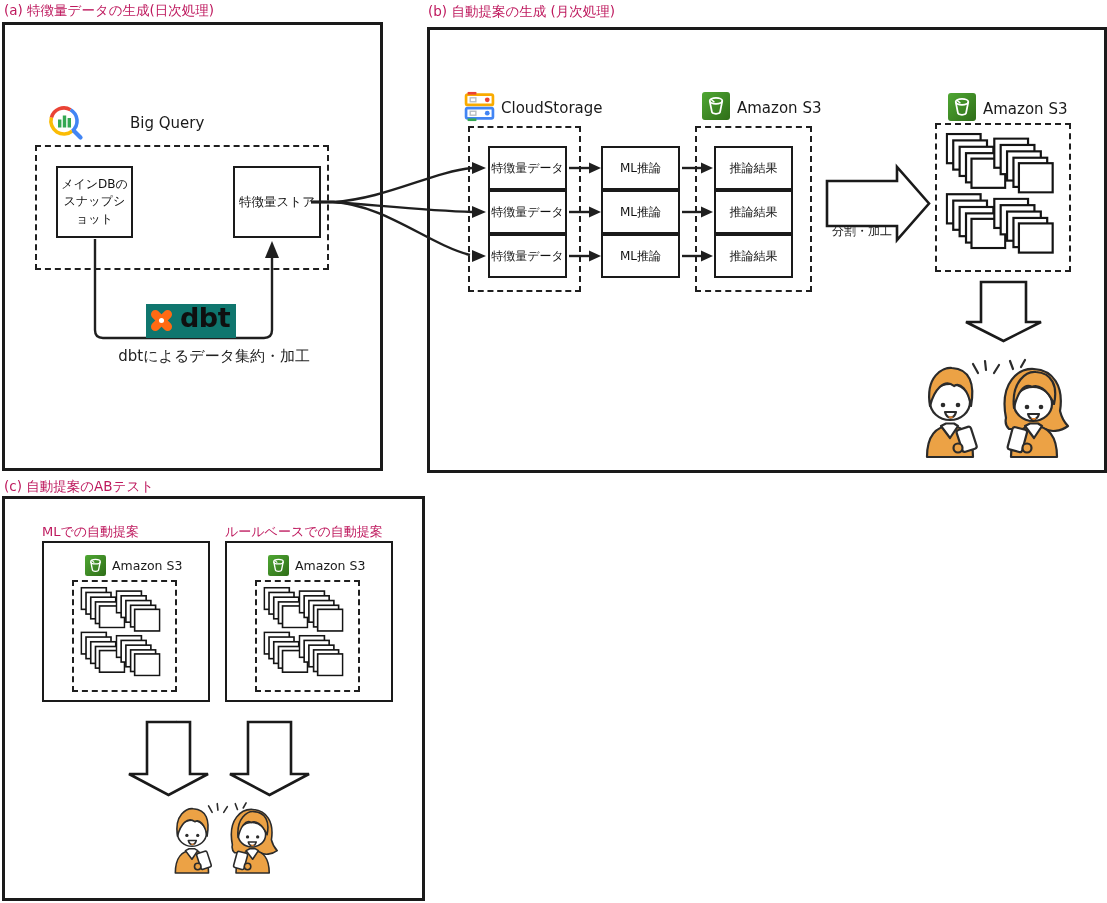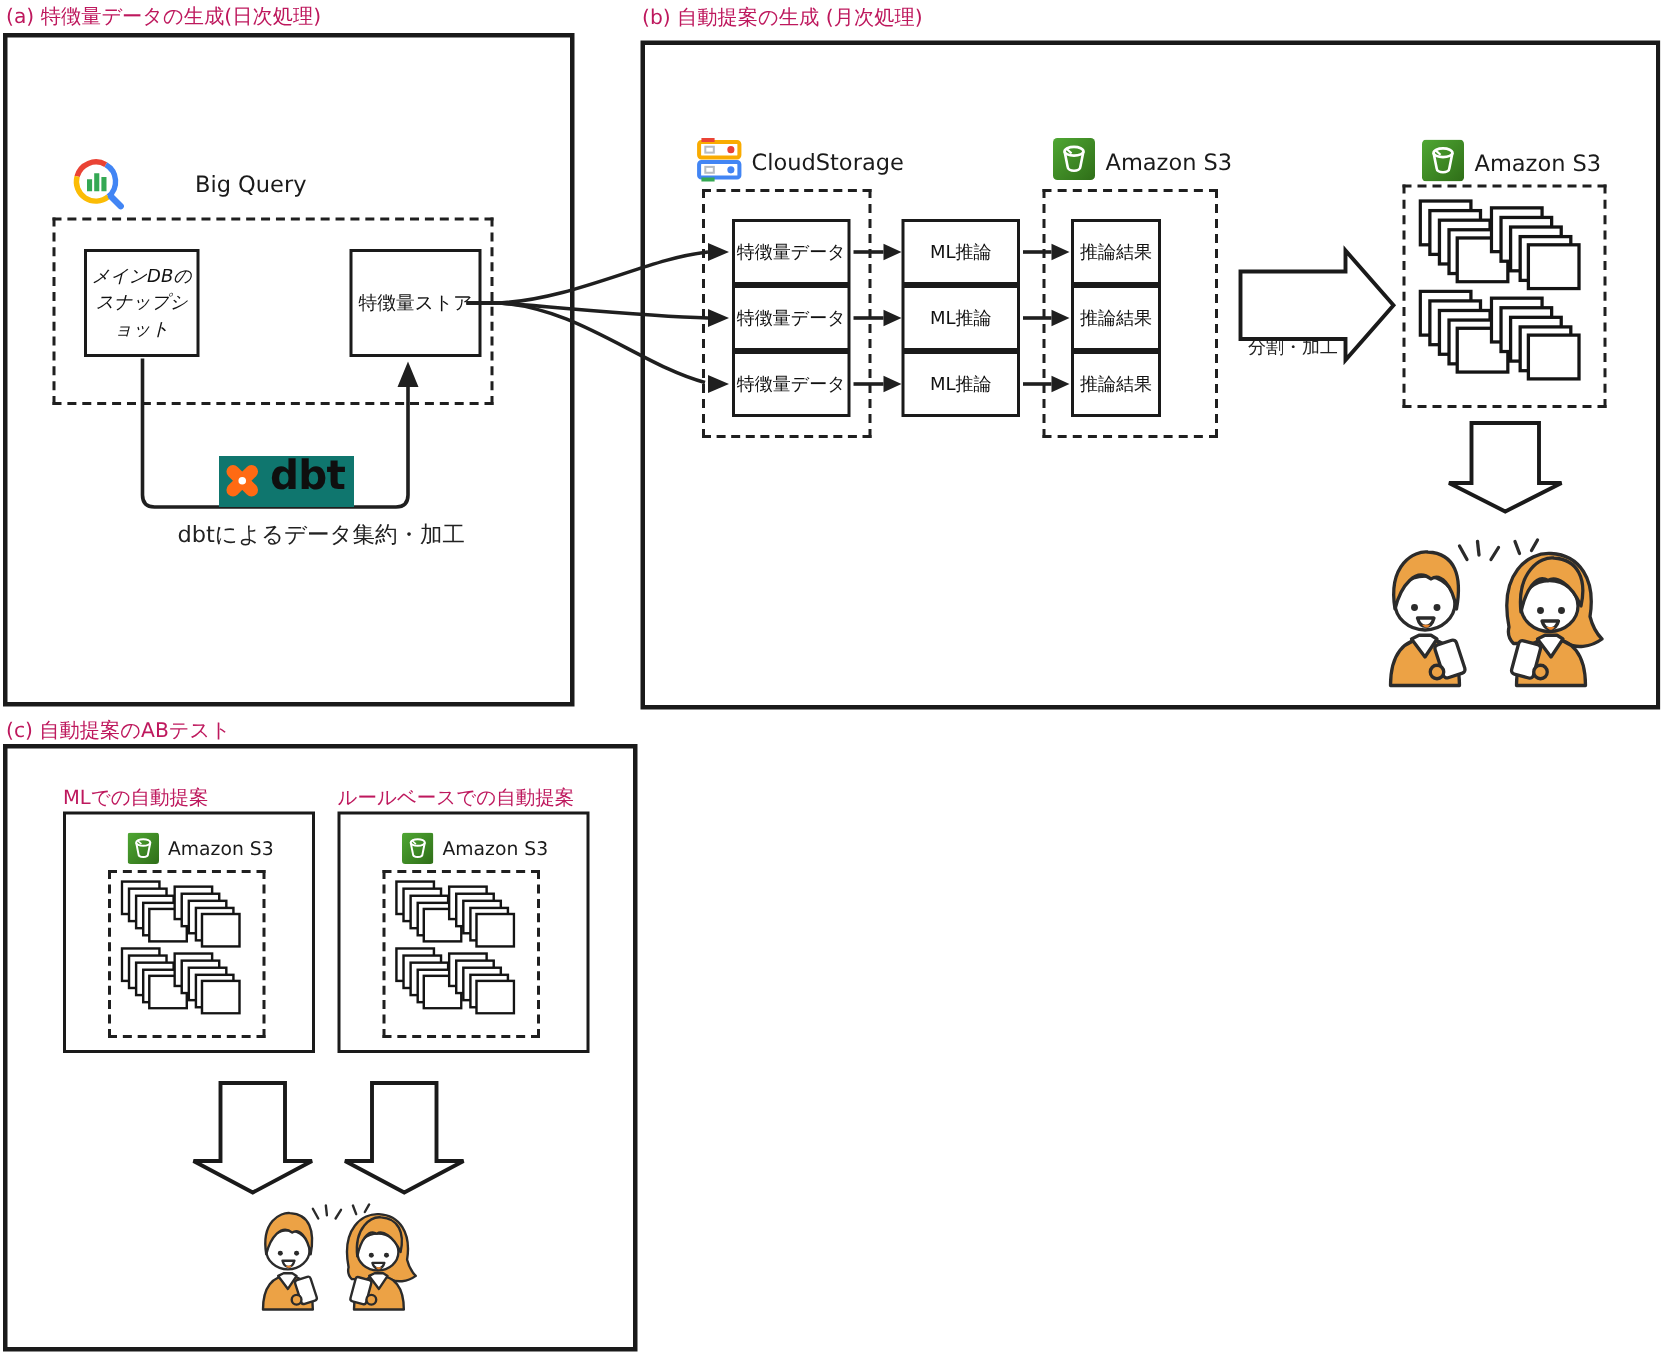--- a/index.html
+++ b/index.html
@@ -138,21 +138,21 @@
   <div class="ptitle" style="left:4px; top:2px;">(a) 特徴量データの生成(日次処理)</div>
   <div class="panel" style="left:2px; top:22px; width:375px; height:443px;"></div>
 
   <svg class="icon" style="left:47px; top:104px;" width="40" height="40">
       <use href="#bq"></use>
     </svg>
   <div class="svclabel" style="left:94px; top:114px;margin-left:36px;">Big Query</div>
 
   <div class="dashedbox" style="left:35px; top:145px; width:290px; height:121px;"></div>
 
-  <div class="node" style="left:56px; top:166px; width:77px; height:72px; padding:2px;font-style:italic;">メインDBのスナップショット</div>
+  <div class="node" style="left:56px; top:166px; width:77px; height:72px; padding:2px;">メインDBのスナップショット</div>
   <div class="node" style="left:233px; top:166px; width:88px; height:72px; font-size:12.5px;">特徴量ストア</div>
 
   <div class="abs" style="left:146px; top:304px; width:90px; height:34px; background:#0f766e; z-index:7;">
     <svg class="icon" style="left:0; top:1px;" width="31" height="31">
         <use href="#dbt"></use>
       </svg>
     <div class="dbt-word" style="left:34px; top:-2px;">dbt</div>
   </div>
   <div class="caption" style="left:60px; top:347px; width:250px; text-align:right;">dbtによるデータ集約・加工</div>
 
@@ -175,21 +175,21 @@
   <div class="stackcol" style="left:488px; top:146px; width:79px;">
     <div class="cell">特徴量データ</div>
     <div class="cell">特徴量データ</div>
     <div class="cell">特徴量データ</div>
   </div>
   <div class="stackcol" style="left:601px; top:146px; width:79px;">
     <div class="cell">ML推論</div>
     <div class="cell">ML推論</div>
     <div class="cell">ML推論</div>
   </div>
-  <div class="stackcol" style="left:714px; top:146px; width:60px;">
+  <div class="stackcol" style="left:714px; top:146px; width:79px;">
     <div class="cell">推論結果</div>
     <div class="cell">推論結果</div>
     <div class="cell">推論結果</div>
   </div>
 
 
   <div class="arrowtext" style="left:829px; top:184px; width:66px;">
     <div>ユーザ単位に</div>
     <div>分割・加工</div>
   </div>

